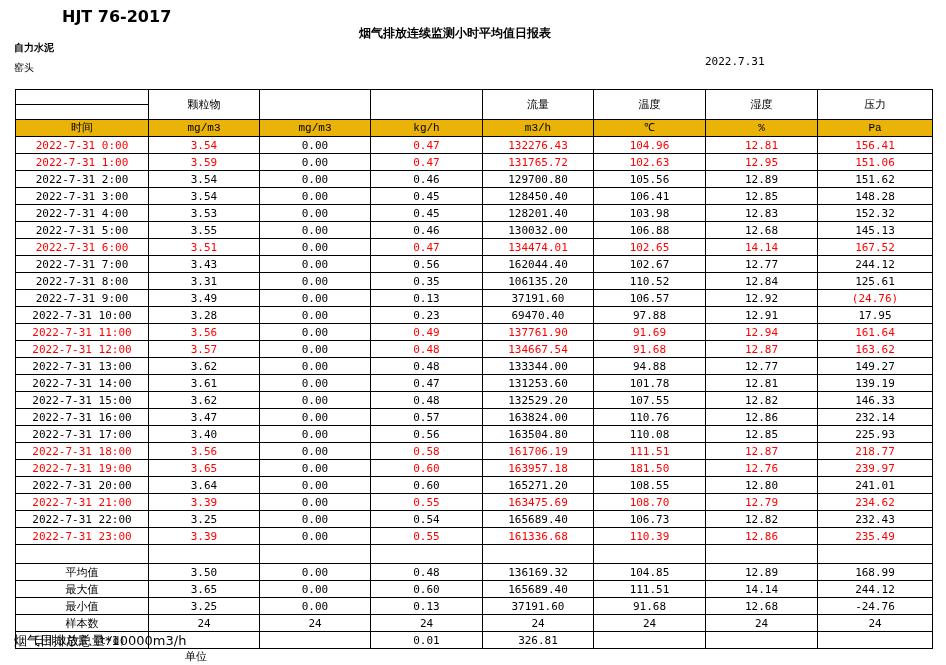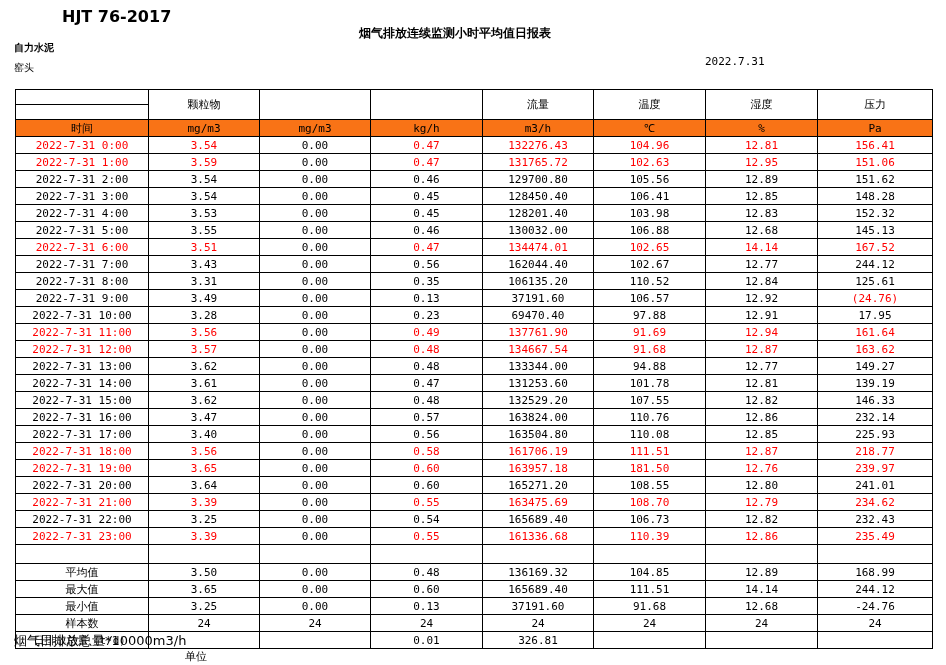--- a/index.html
+++ b/index.html
@@ -19,21 +19,21 @@
     position:absolute;left:15px;top:89px;width:917px;
     border-collapse:collapse;table-layout:fixed;
     font-family:"DejaVu Sans Mono","Liberation Mono",monospace;
     font-size:11px;
   }
   table.report td{
     border:1px solid #000;text-align:center;vertical-align:middle;
     padding:0;height:16px;line-height:15px;overflow:hidden;white-space:nowrap;
   }
   tr.group-row td{height:14px;}
-  tr.unit-row td{background:#f97316;height:16px;}
+  tr.unit-row td{background:#eab308;height:16px;font-family:Liberation Mono, monospace;}
   td.red{color:#ff0000;}
   tr.spacer-row td{height:18px;}
   tr.summary-row td{height:16px;}
 
   #footnote-1{left:14px;top:632px;font-size:13px;text-align:right;}
   #footnote-2{left:14px;top:679px;font-size:11px;}
   #footnote-3{left:185px;top:649px;font-size:11px;}
 </style>
 </head>
 <body>

